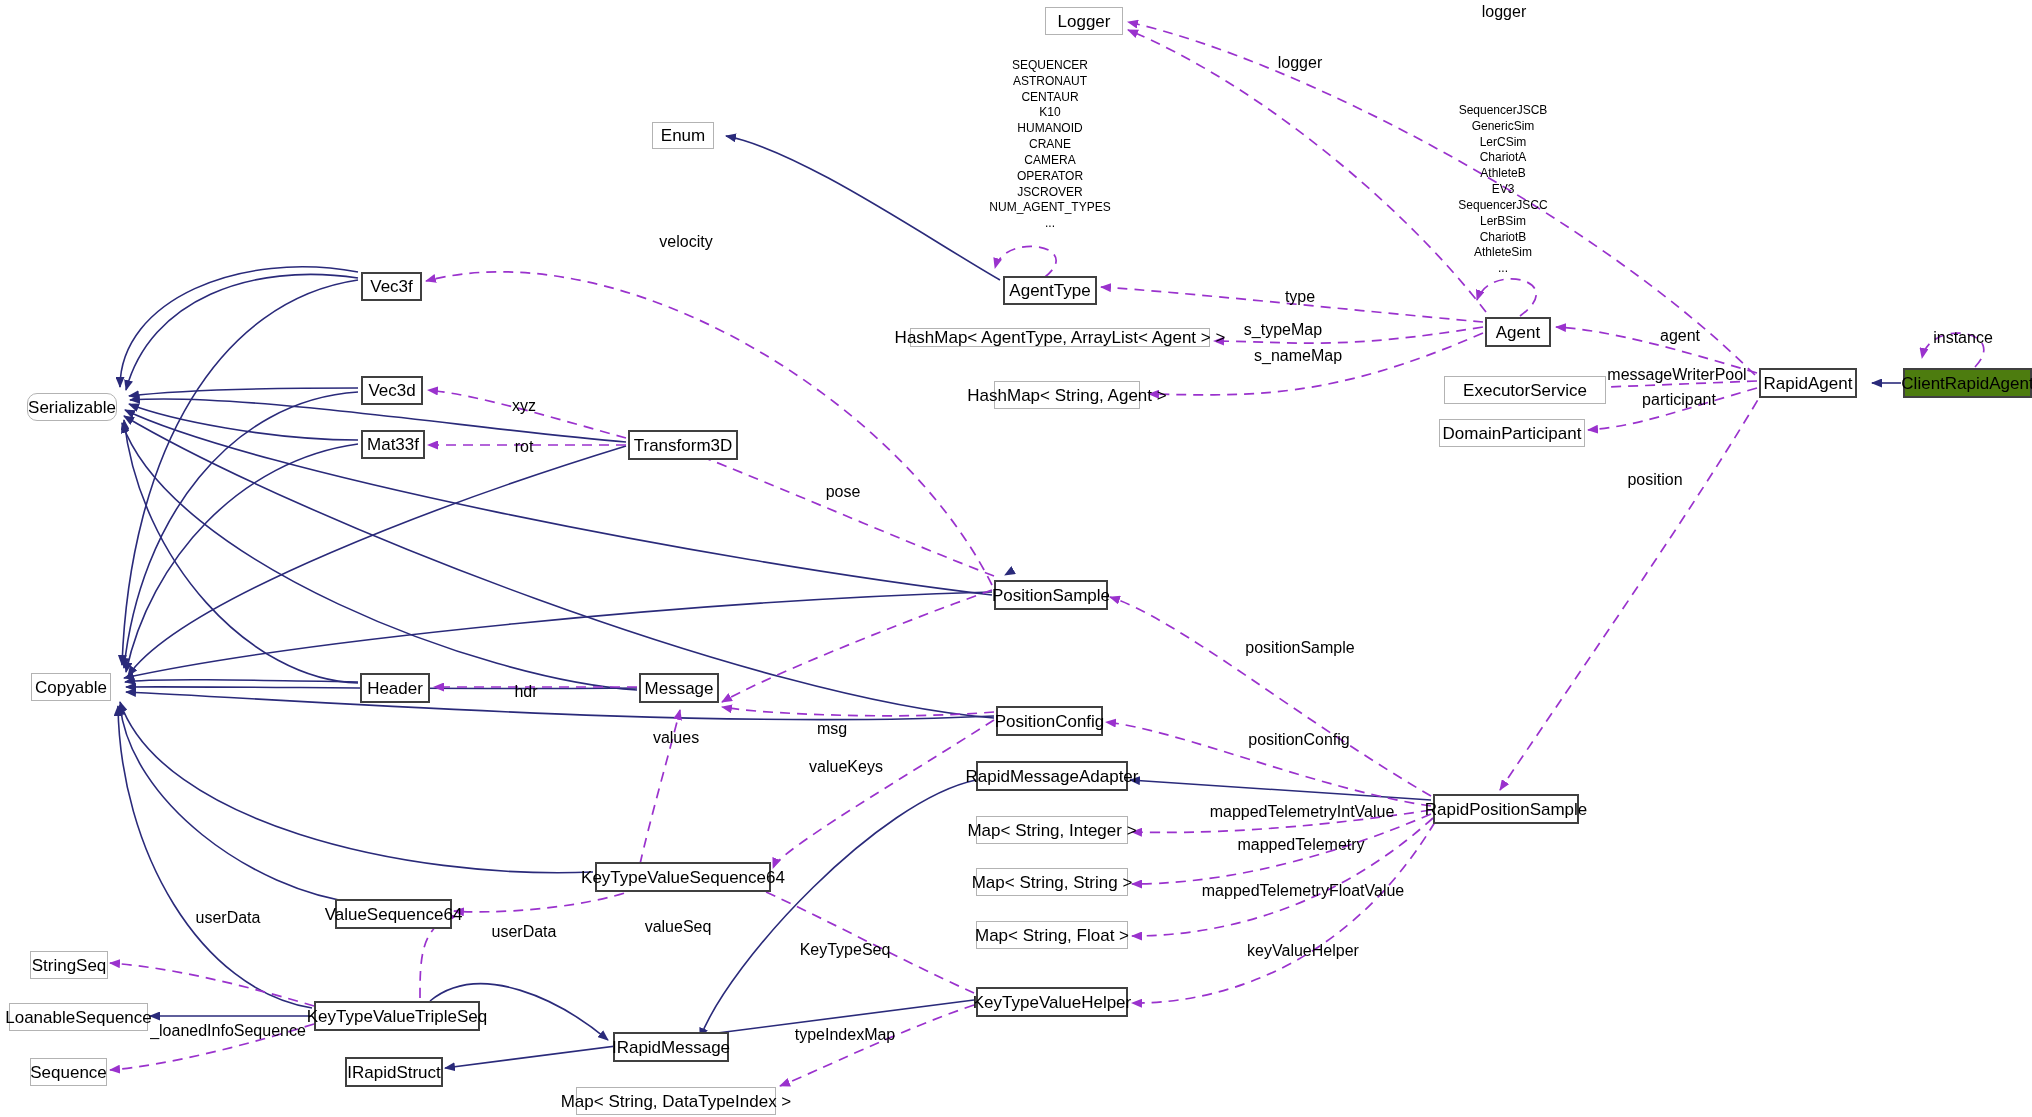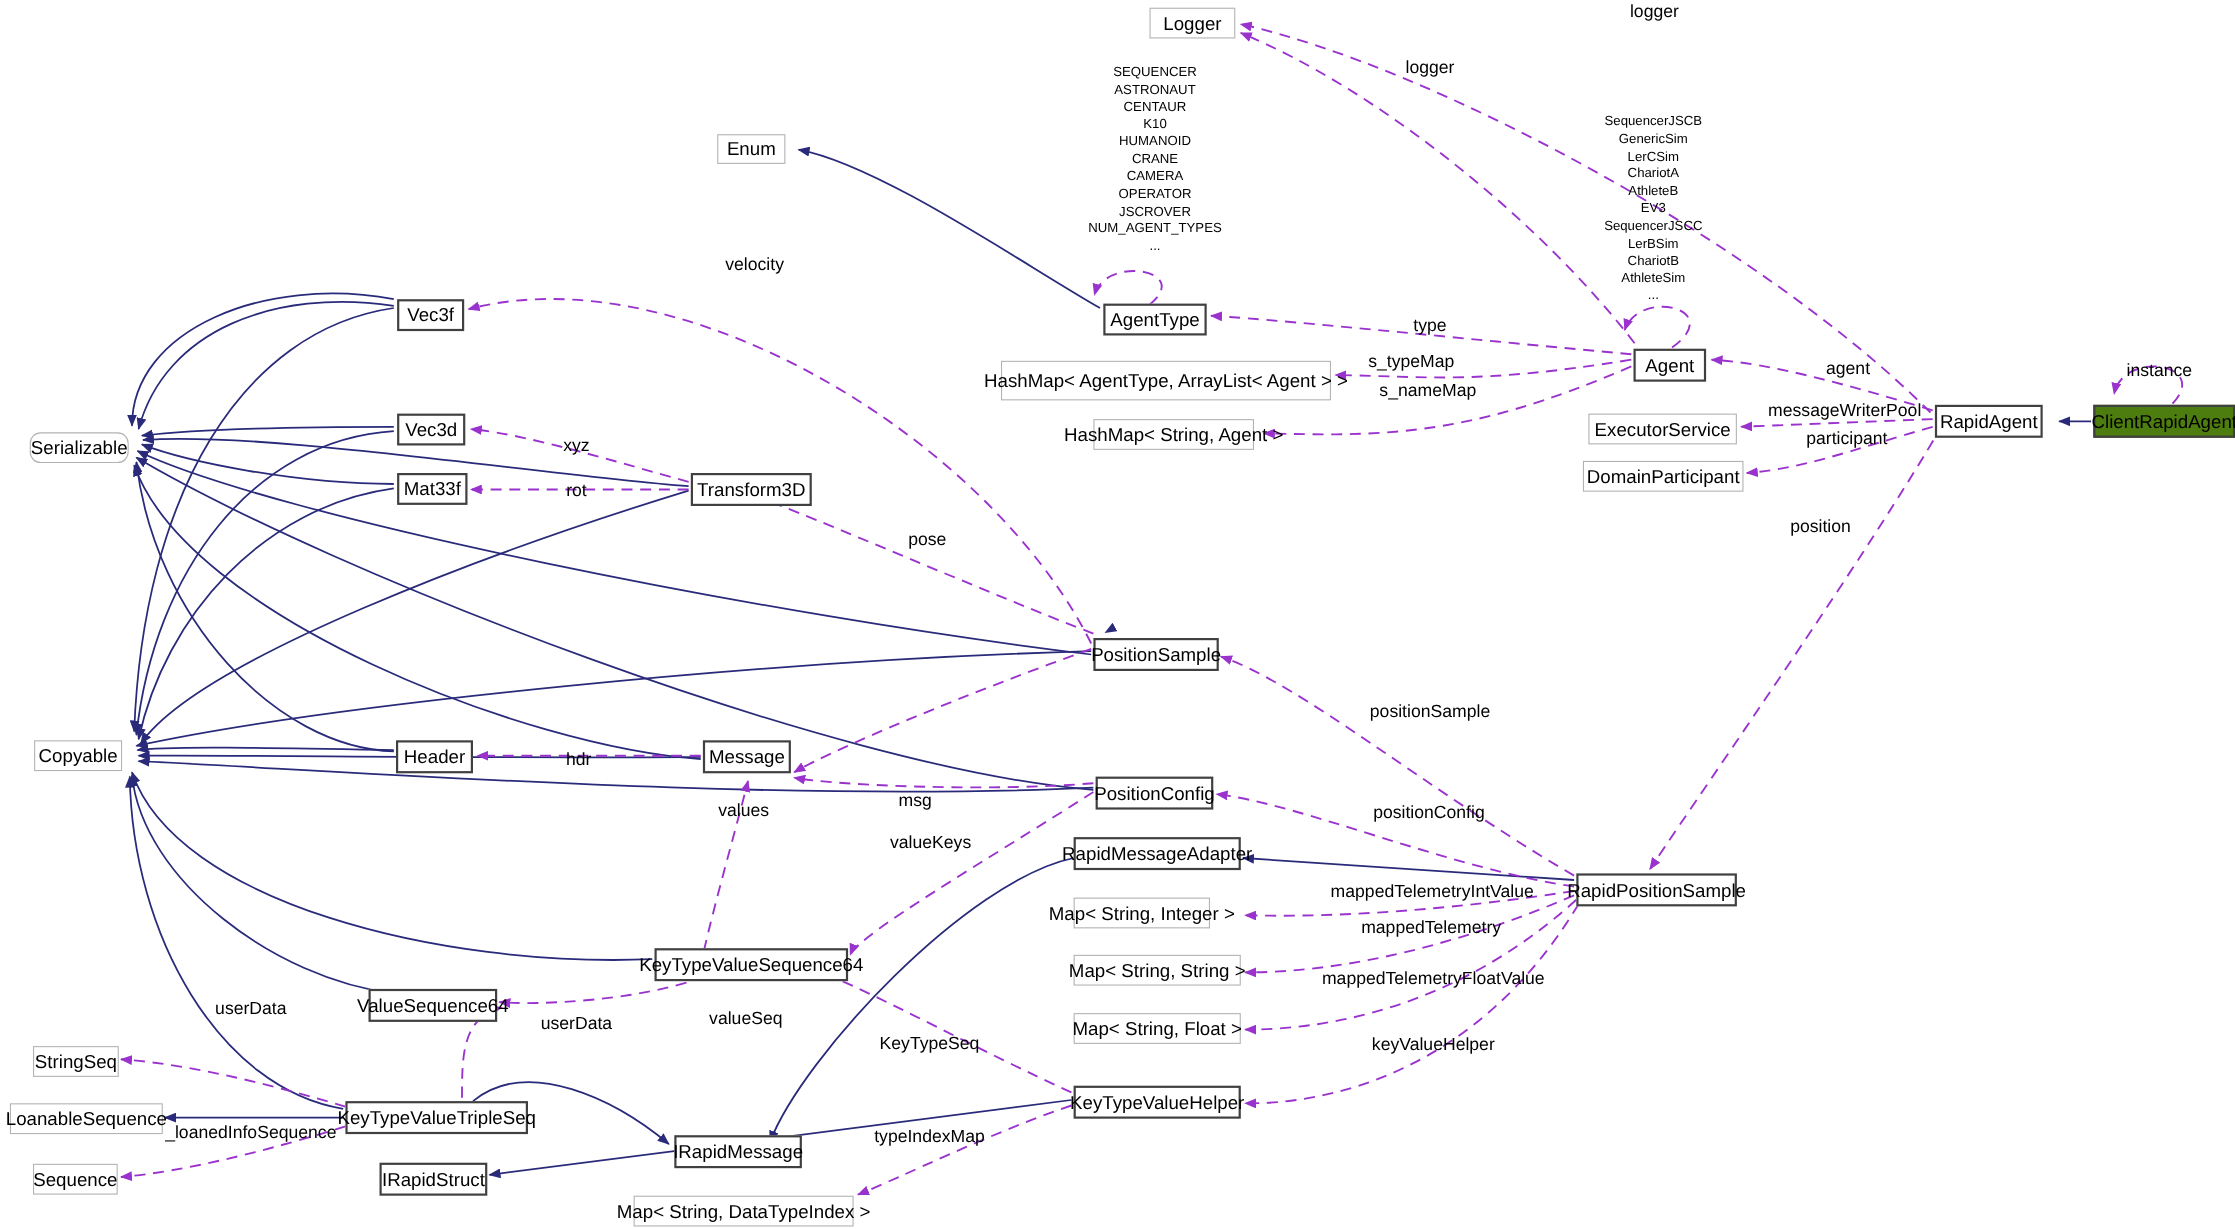--- a/index.html
+++ b/index.html
@@ -198,27 +198,27 @@
       </div>
       <div class="node" style="left: 652px; top: 122px; width: 62px; height: 27px;">
         <span>Enum</span>
       </div>
       <div class="node bold" style="left: 1003px; top: 276px; width: 94px; height: 29px;">
         <span>AgentType</span>
       </div>
       <div class="node bold" style="left: 1485px; top: 317px; width: 66px; height: 30px;">
         <span>Agent</span>
       </div>
-      <div class="node" style="left: 910px; top: 328px; width: 300px; height: 36px;">
+      <div class="node" style="left: 910px; top: 328px; width: 300px; height: 19px;">
         <span>HashMap&lt; AgentType, ArrayList&lt; Agent &gt; &gt;</span>
       </div>
       <div class="node" style="left: 994px; top: 381px; width: 146px; height: 28px;">
         <span>HashMap&lt; String, Agent &gt;</span>
       </div>
-      <div class="node" style="left: 1444px; top: 376px; width: 135px; height: 28px;">
+      <div class="node" style="left: 1444px; top: 376px; width: 162px; height: 28px;">
         <span>ExecutorService</span>
       </div>
       <div class="node" style="left: 1439px; top: 419px; width: 146px; height: 28px;">
         <span>DomainParticipant</span>
       </div>
       <div class="node bold" style="left: 1759px; top: 368px; width: 98px; height: 30px;">
         <span>RapidAgent</span>
       </div>
       <div class="node current" style="left: 1903px; top: 368px; width: 129px; height: 30px;">
         <span>ClientRapidAgent</span>
@@ -252,21 +252,21 @@
       </div>
       <div class="node bold" style="left: 996px; top: 706px; width: 107px; height: 30px;">
         <span>PositionConfig</span>
       </div>
       <div class="node bold" style="left: 976px; top: 761px; width: 152px; height: 30px;">
         <span>RapidMessageAdapter</span>
       </div>
       <div class="node bold" style="left: 1433px; top: 794px; width: 146px; height: 30px;">
         <span>RapidPositionSample</span>
       </div>
-      <div class="node" style="left: 976px; top: 816px; width: 124px; height: 28px;">
+      <div class="node" style="left: 976px; top: 816px; width: 152px; height: 28px;">
         <span>Map&lt; String, Integer &gt;</span>
       </div>
       <div class="node" style="left: 976px; top: 868px; width: 152px; height: 28px;">
         <span>Map&lt; String, String &gt;</span>
       </div>
       <div class="node" style="left: 976px; top: 921px; width: 152px; height: 28px;">
         <span>Map&lt; String, Float &gt;</span>
       </div>
       <div class="node bold" style="left: 976px; top: 987px; width: 152px; height: 30px;">
         <span>KeyTypeValueHelper</span>

